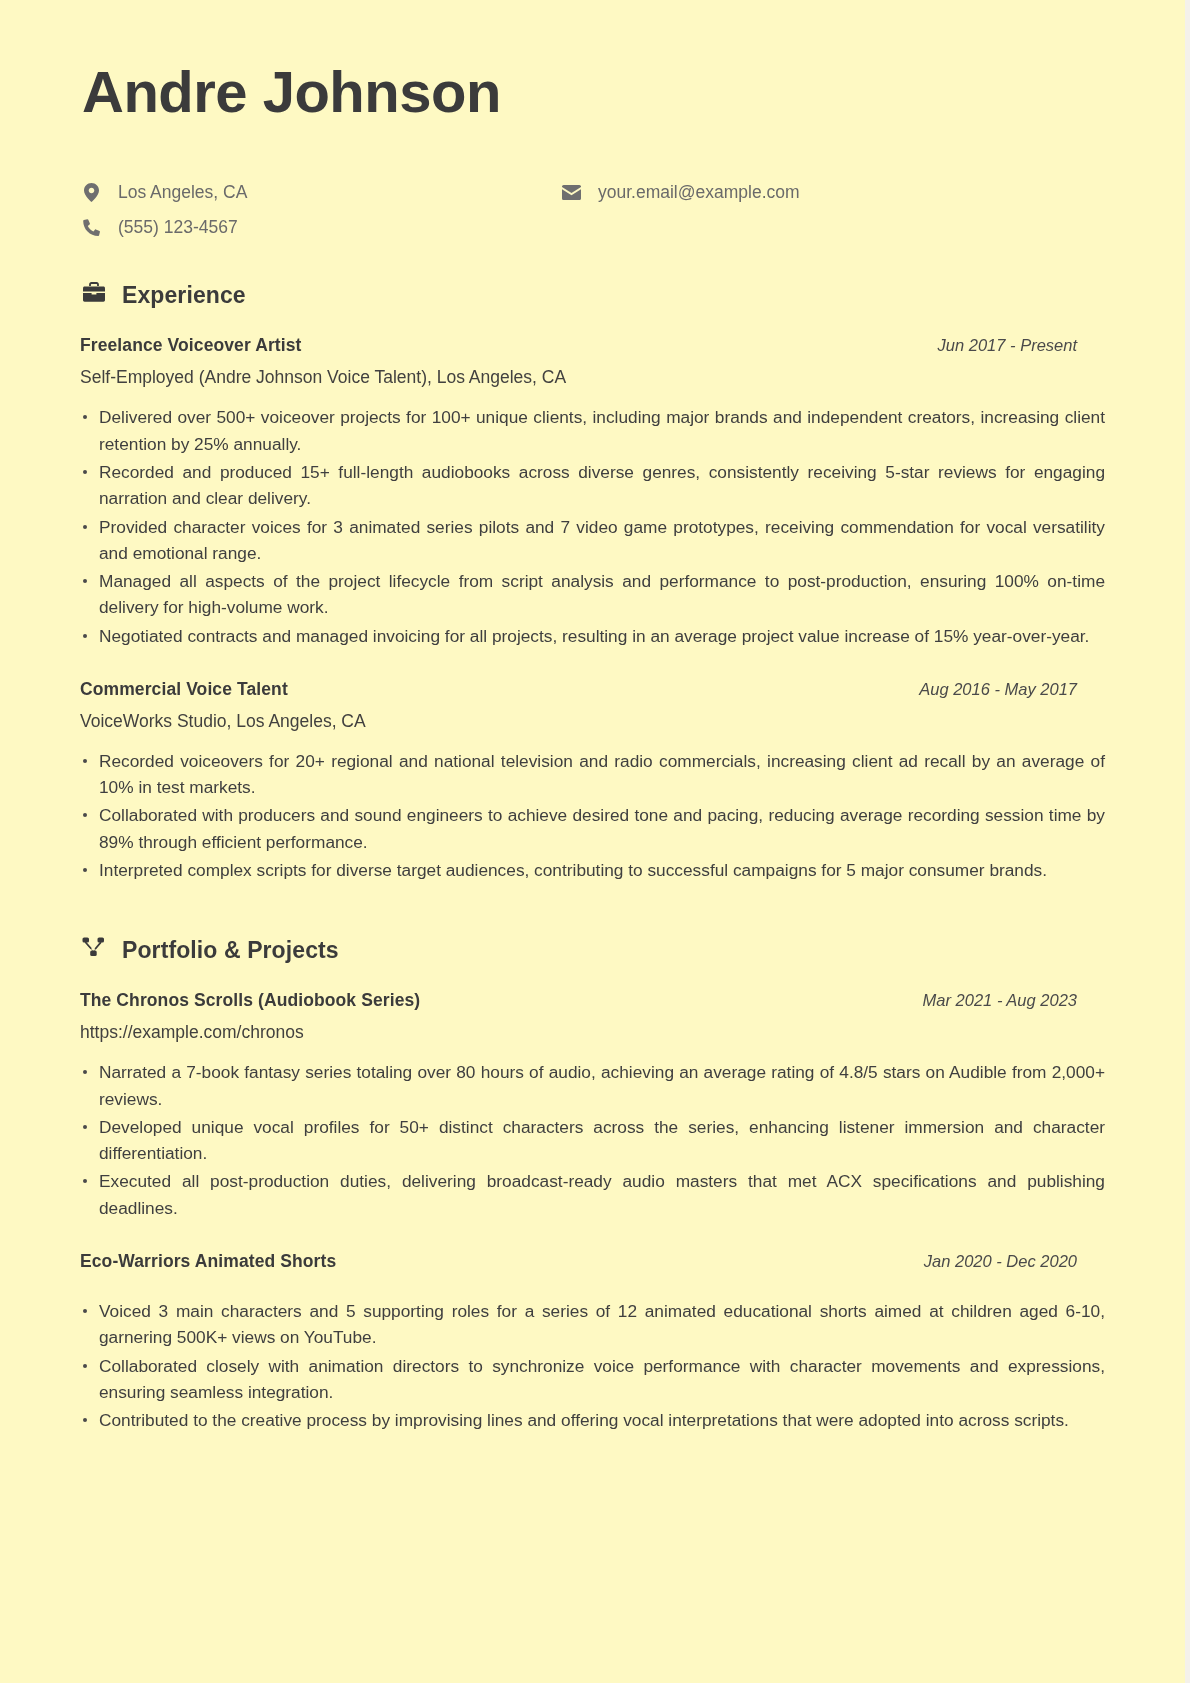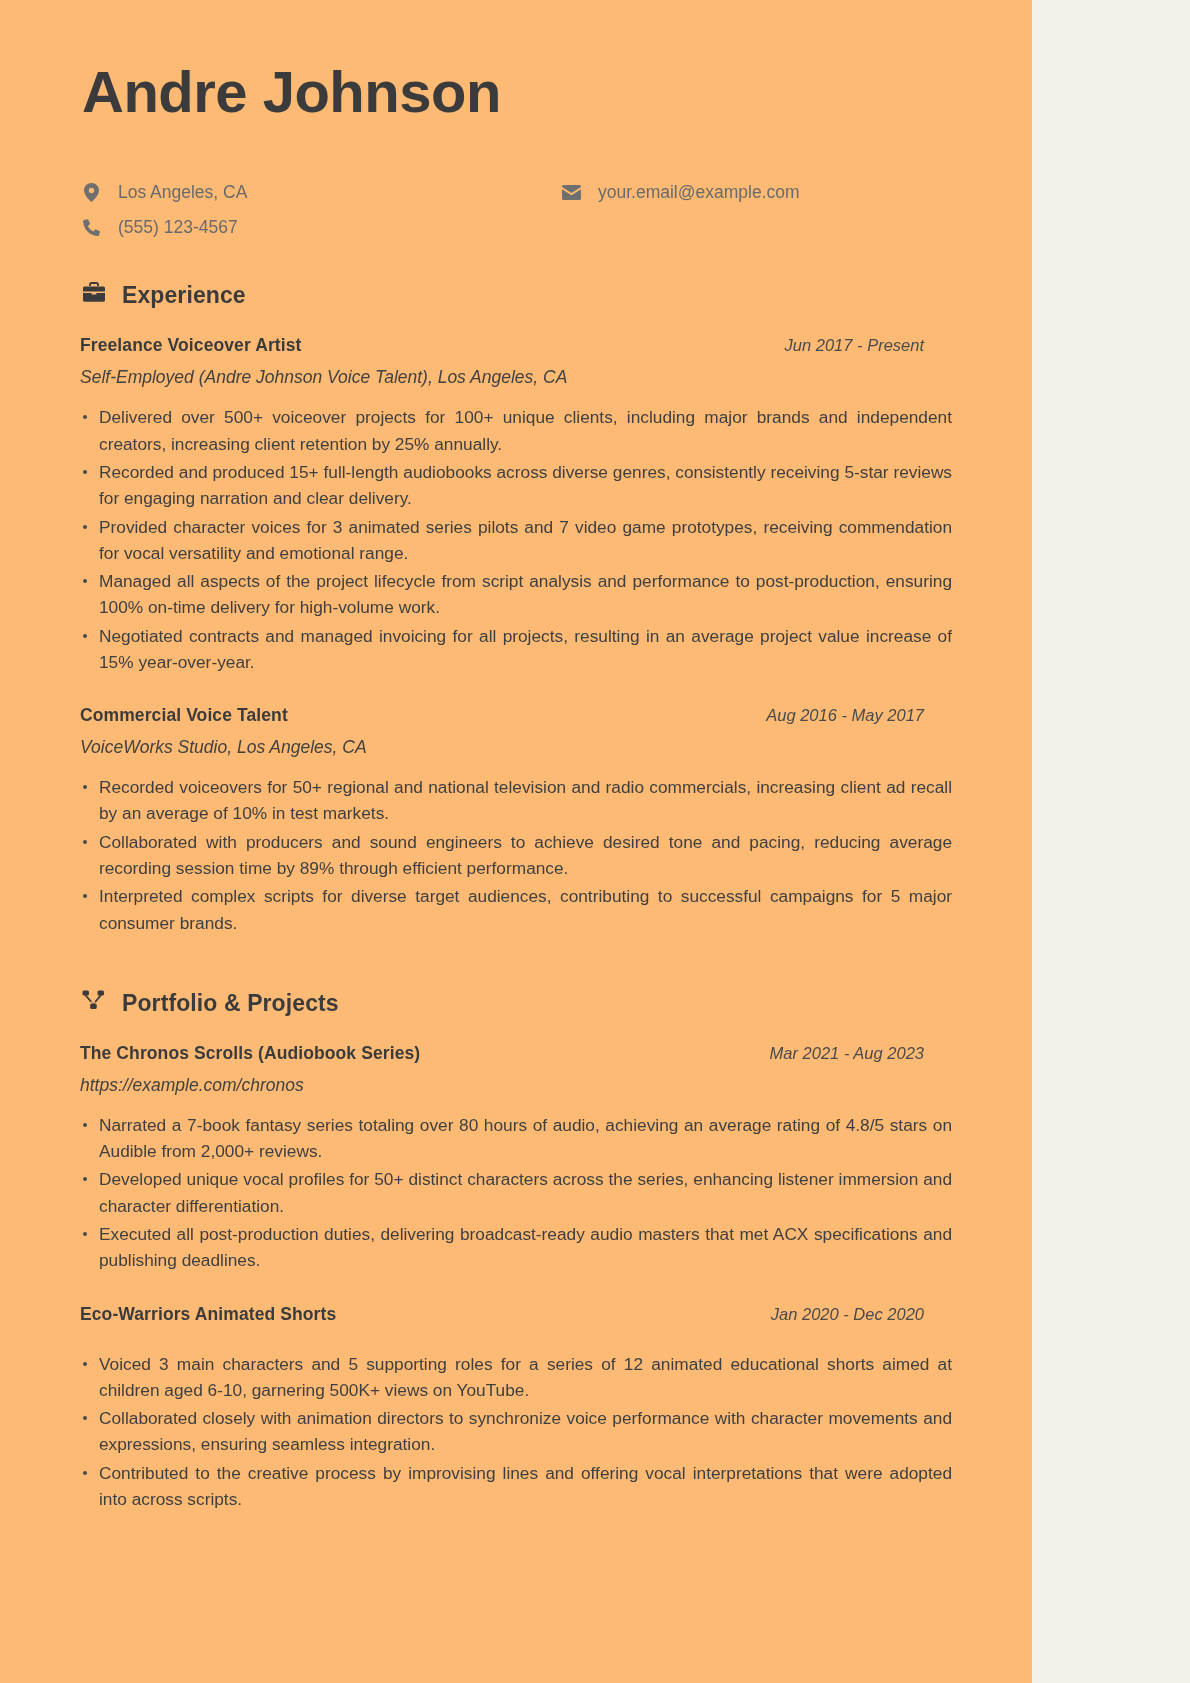--- a/index.html
+++ b/index.html
@@ -8,25 +8,25 @@
   }
   body {
     width: 1190px;
     min-height: 1683px;
     background: #f4f1ea;
     font-family: "Liberation Sans", sans-serif;
     color: #3d3d3d;
     -webkit-font-smoothing: antialiased;
   }
   .page {
-    width: 1032px;
+    width: 1185px;
     min-height: 1683px;
     box-sizing: border-box;
     padding: 62px 80px 40px 80px;
-    background: #fdba74;
+    background: #fef9c3;
   }
 
   
   .name {
     font-size: 58px;
     font-weight: 700;
     letter-spacing: -0.5px;
     color: #3b3b3b;
     line-height: 1.05;
     margin: 0 0 0 2px;
@@ -101,21 +101,20 @@
   .entry-date {
     font-size: 16.5px;
     font-style: italic;
     color: #4a4a4a;
     white-space: nowrap;
     padding-right: 28px;
   }
   .entry-sub {
     margin-top: 11px;
     font-size: 17.5px;
-    font-style: italic;
     color: #42413f;
   }
 
   ul.bullets {
     list-style: none;
     margin: 16px 0 0 0;
     padding: 0;
   }
   ul.bullets li {
     position: relative;
@@ -210,21 +209,21 @@
       </ul>
     </div>
 
     <div class="entry" style="margin-top:30px;">
       <div class="entry-top">
         <span class="entry-title">Commercial Voice Talent</span>
         <span class="entry-date">Aug 2016 - May 2017</span>
       </div>
       <div class="entry-sub">VoiceWorks Studio, Los Angeles, CA</div>
       <ul class="bullets">
-        <li>Recorded voiceovers for 50+ regional and national television and radio commercials, increasing client ad recall by an average of 10% in test markets.</li>
+        <li>Recorded voiceovers for 20+ regional and national television and radio commercials, increasing client ad recall by an average of 10% in test markets.</li>
         <li>Collaborated with producers and sound engineers to achieve desired tone and pacing, reducing average recording session time by 89% through efficient performance.</li>
         <li>Interpreted complex scripts for diverse target audiences, contributing to successful campaigns for 5 major consumer brands.</li>
       </ul>
     </div>
   </div>
 
   <div class="section" style="margin-top:54px;">
     <div class="section-head">
       <span class="sico">
         <svg width="24" height="20" viewBox="0 0 24 20" fill="#3b3b3b" aria-hidden="true">

